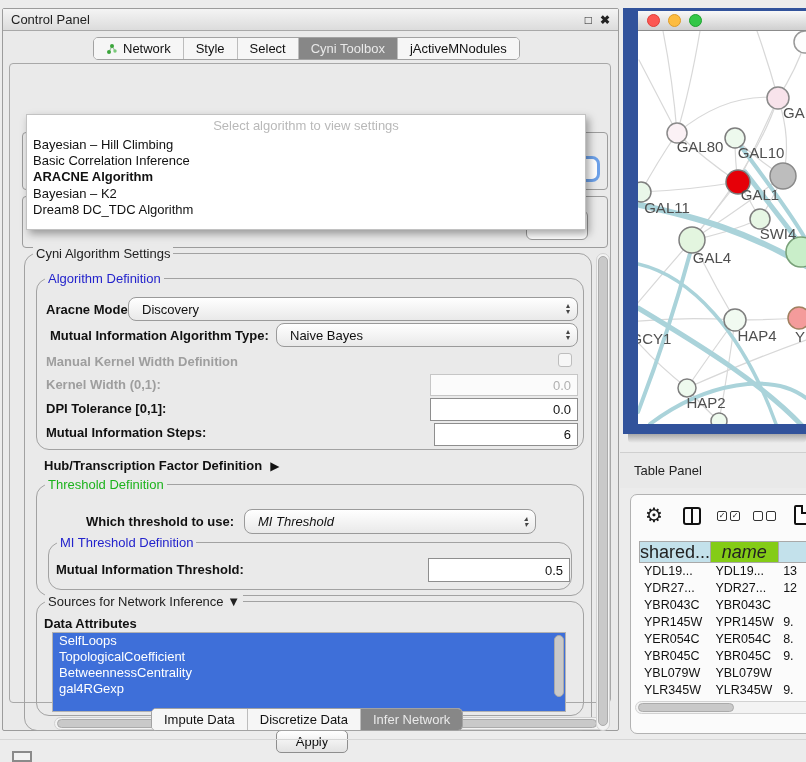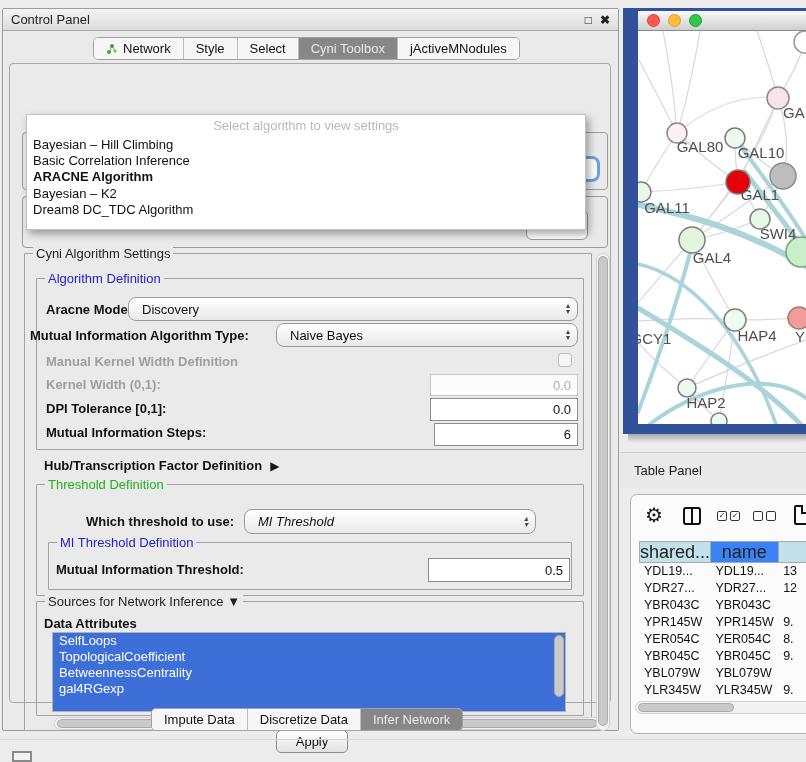--- a/index.html
+++ b/index.html
@@ -32,21 +32,21 @@
   #frag-g2{left:12px;top:132px;width:586px;height:52px;}
   #frag-c2{left:516px;top:146px;width:62px;height:30px;border:1px solid #9a9a9a;border-radius:6px;background:#fff;}
 
   
   #alg-popup{left:16px;top:50px;width:560px;height:116px;background:#ffffff;border:1px solid #c2c2c2;box-shadow:3px 4px 8px rgba(0,0,0,.35);z-index:30;}
   #alg-prompt{text-align:center;color:#b9b9b9;font-size:13px;padding-top:3px;height:22px;}
   .alg-item{font-size:13px;color:#111;padding:1px 0 1px 6px;line-height:14.2px;white-space:nowrap;}
   .alg-item.bold{font-weight:bold;}
 
   
-  .group{border:1px solid #a2a2a2;border-radius:1px;}
+  .group{border:1px solid #a2a2a2;border-radius:13px;}
   .group-title{position:absolute;top:-8px;left:8px;background:#eaeaea;padding:0 3px;font-size:13px;white-space:nowrap;}
   .t-blue{color:#2323cc;}
   .t-green{color:#1db31d;}
   .t-dark{color:#222;}
 
   #grp-cyni{left:14px;top:189px;width:568px;height:478px;}
   #grp-algdef{left:26px;top:214px;width:548px;height:172px;}
   #grp-threshold{left:26px;top:420px;width:548px;height:112px;padding-left:40px;}
   #grp-mithresh{left:38px;top:478px;width:524px;height:48px;}
   #grp-sources{left:26px;top:537px;width:548px;height:115px;}
@@ -103,21 +103,21 @@
   #cb-checked{left:86px;}
   #cb-unchecked{left:122px;}
   .mini-cb{width:10px;height:10px;border:1.5px solid #333;border-radius:2px;font-size:8px;line-height:8px;text-align:center;color:#222;background:#fff;}
   #page-icon{position:absolute;left:163px;top:2px;width:16px;height:20px;border:2px solid #111;border-radius:2px;background:#fff;}
   #page-icon::after{content:"";position:absolute;right:-2px;top:-2px;width:7px;height:7px;background:#fbfbfb;border-left:2px solid #111;border-bottom:2px solid #111;}
 
   #thead{left:8px;top:46px;width:176px;height:22px;display:flex;}
   .hcell{border:1px solid #a9a9a9;border-left:none;font-size:18px;color:#222;display:flex;align-items:center;justify-content:center;}
   .hcell:first-child{border-left:1px solid #a9a9a9;}
   .hcell.hl{background:#c3e1eb;}
-  .hcell.plain{background:#3b82f6;}
+  .hcell.plain{background:#84cc16;font-style:italic;}
   #tbody{left:8px;top:68px;width:176px;height:146px;overflow:hidden;}
   .trow{display:flex;height:17px;}
   .tcell{font-size:12.5px;color:#111;line-height:17px;white-space:nowrap;overflow:hidden;padding-left:5px;}
   .c0{width:78px;}
   .c1{width:74px;}
   .c2{width:40px;}
   #tp-hscroll{left:4px;top:206px;width:178px;height:13px;}
   #tp-hscroll .thumb{position:absolute;left:2px;top:1px;height:9px;width:96px;background:#c9c9c9;border:1px solid #ababab;border-radius:5px;}
 
   #desktop-divider{left:0;top:739px;width:806px;height:1px;background:#d6d6d6;}
@@ -189,21 +189,21 @@
 
     <span class="abs lbl" style="left:36px;top:238px;">Aracne Mode:</span>
     <div class="abs combo" style="left:118px;top:233px;width:450px;height:24px;">
       <span>Discovery</span>
       <span class="spin">
           <span>▴</span>
           <span>▾</span>
         </span>
     </div>
 
-    <span class="abs lbl" style="left:20px;top:264px;text-align:center;">Mutual Information Algorithm Type:</span>
+    <span class="abs lbl" style="left:40px;top:264px;text-align:center;">Mutual Information Algorithm Type:</span>
     <div class="abs combo" style="left:266px;top:259px;width:302px;height:24px;">
       <span>Naive Bayes</span>
       <span class="spin">
           <span>▴</span>
           <span>▾</span>
         </span>
     </div>
 
     <span class="abs lbl disabled" style="left:36px;top:290px;">Manual Kernel Width Definition</span>
     <div class="abs checkbox" style="left:548px;top:289px;"></div>

